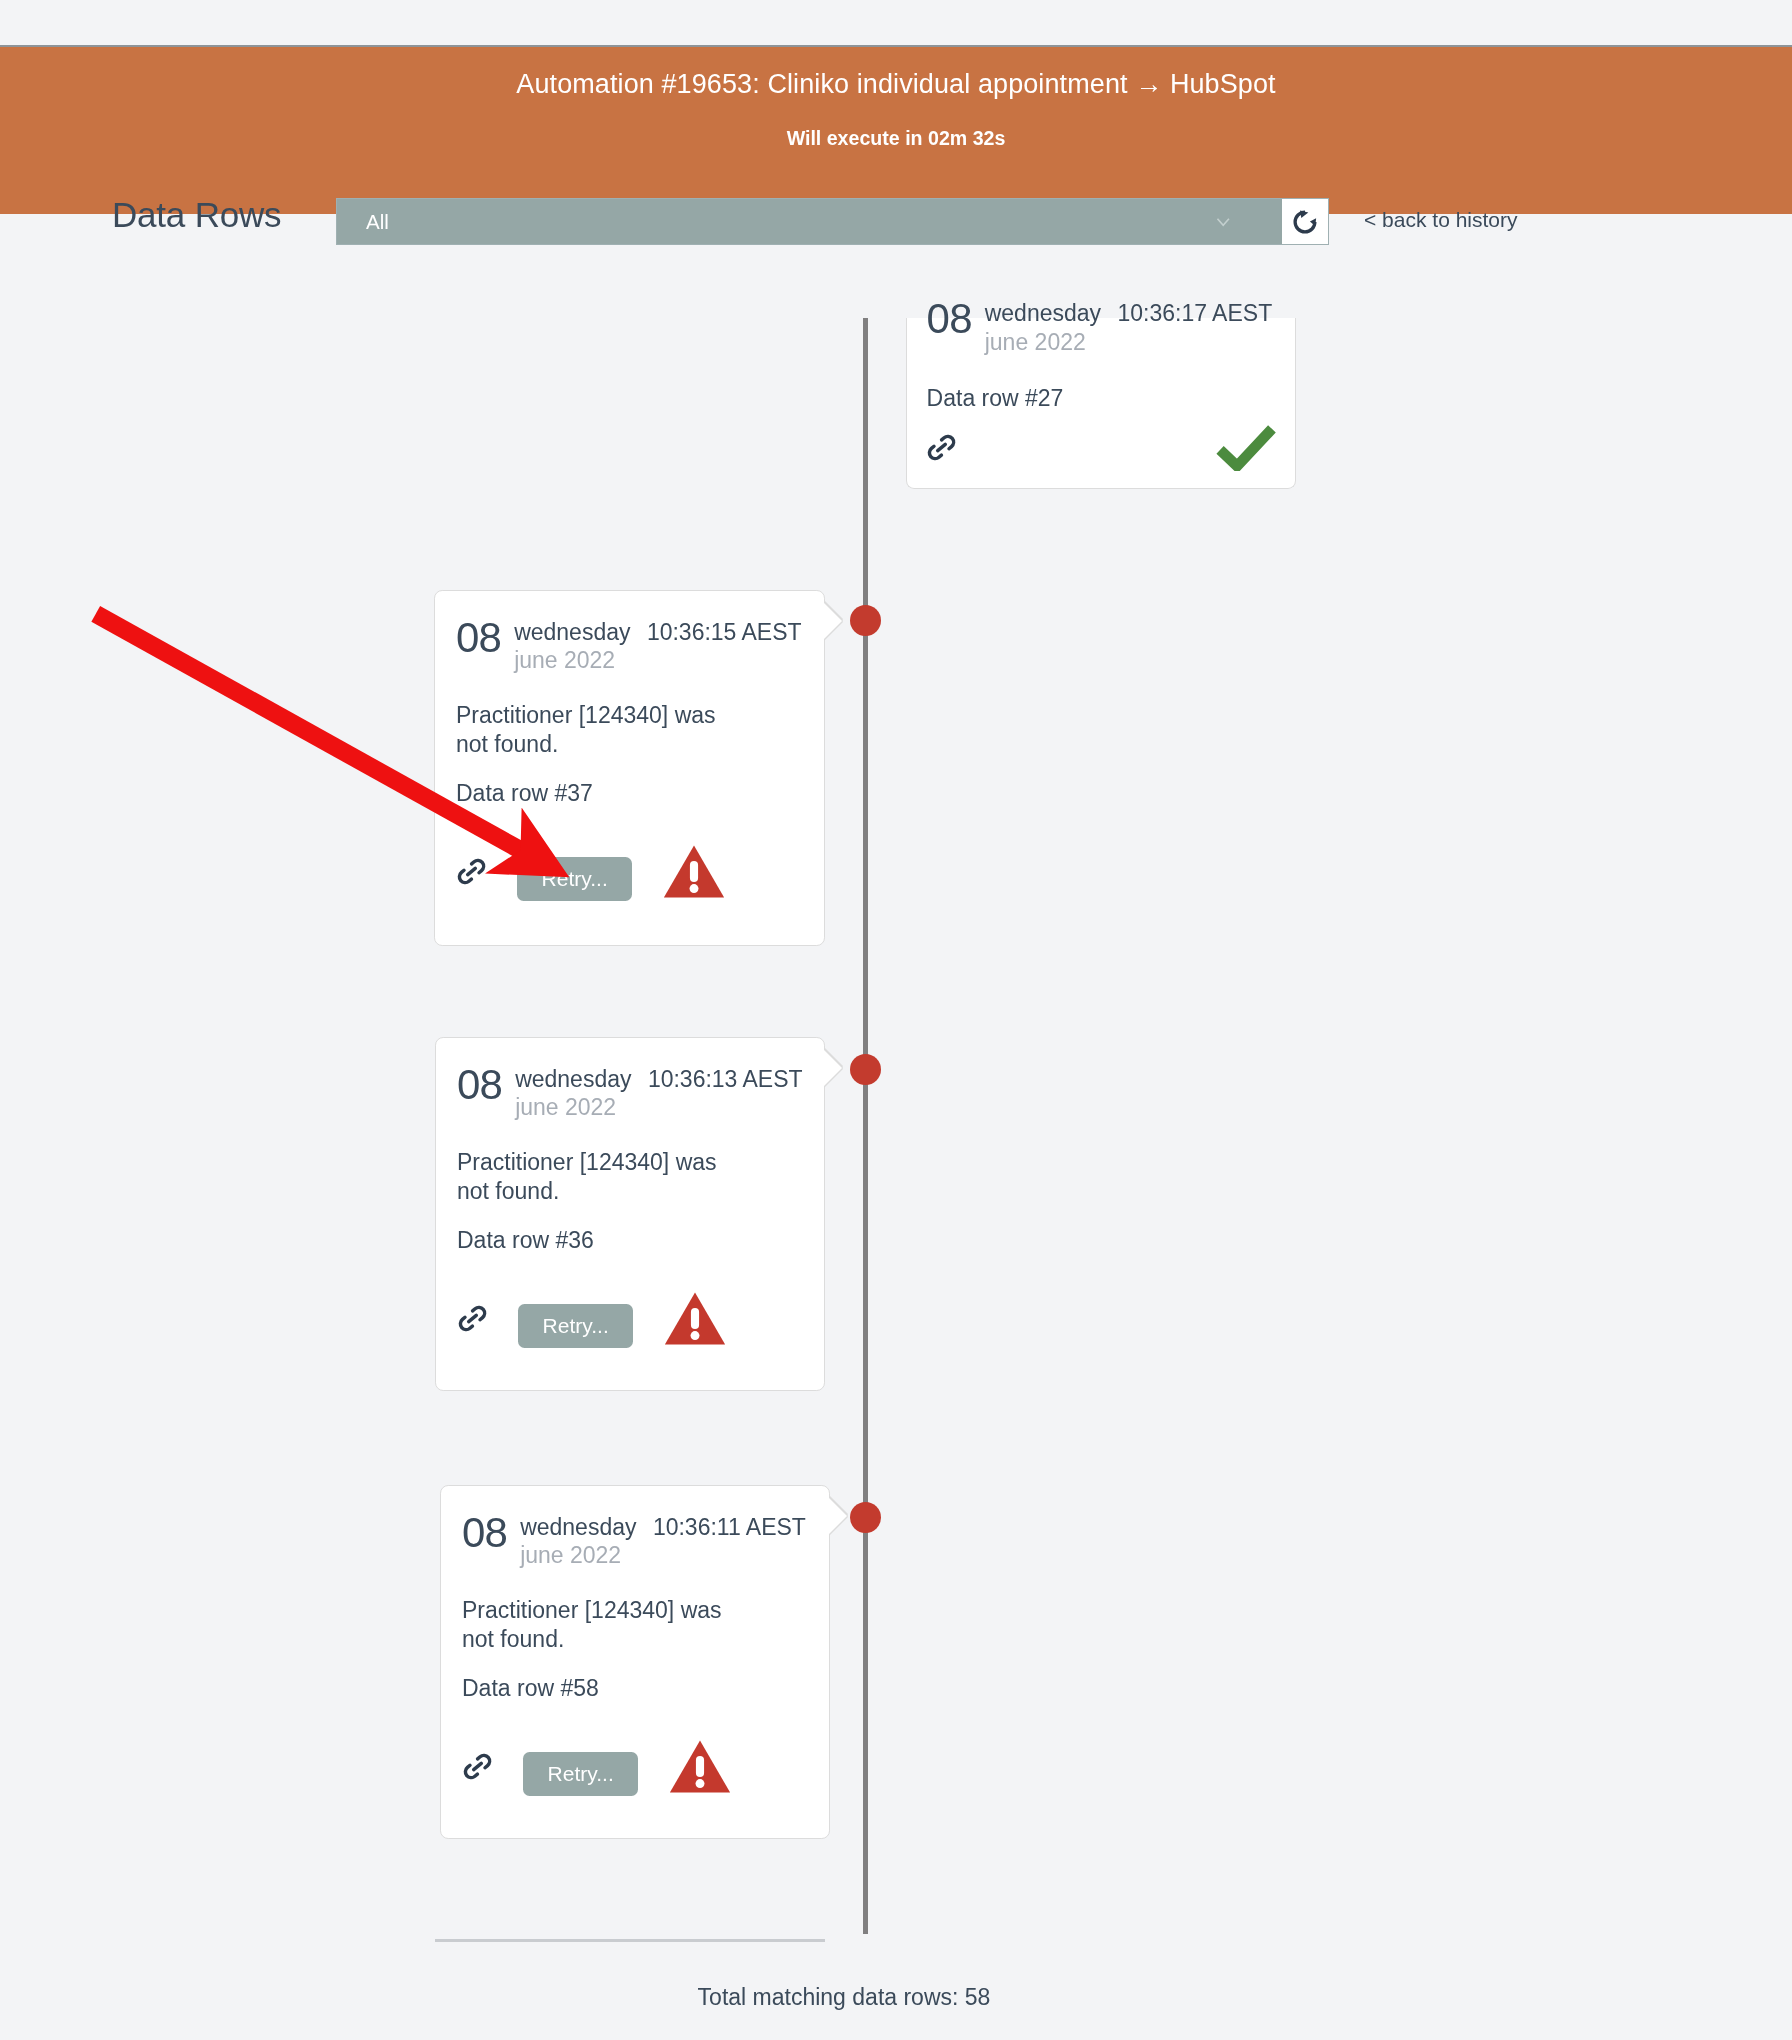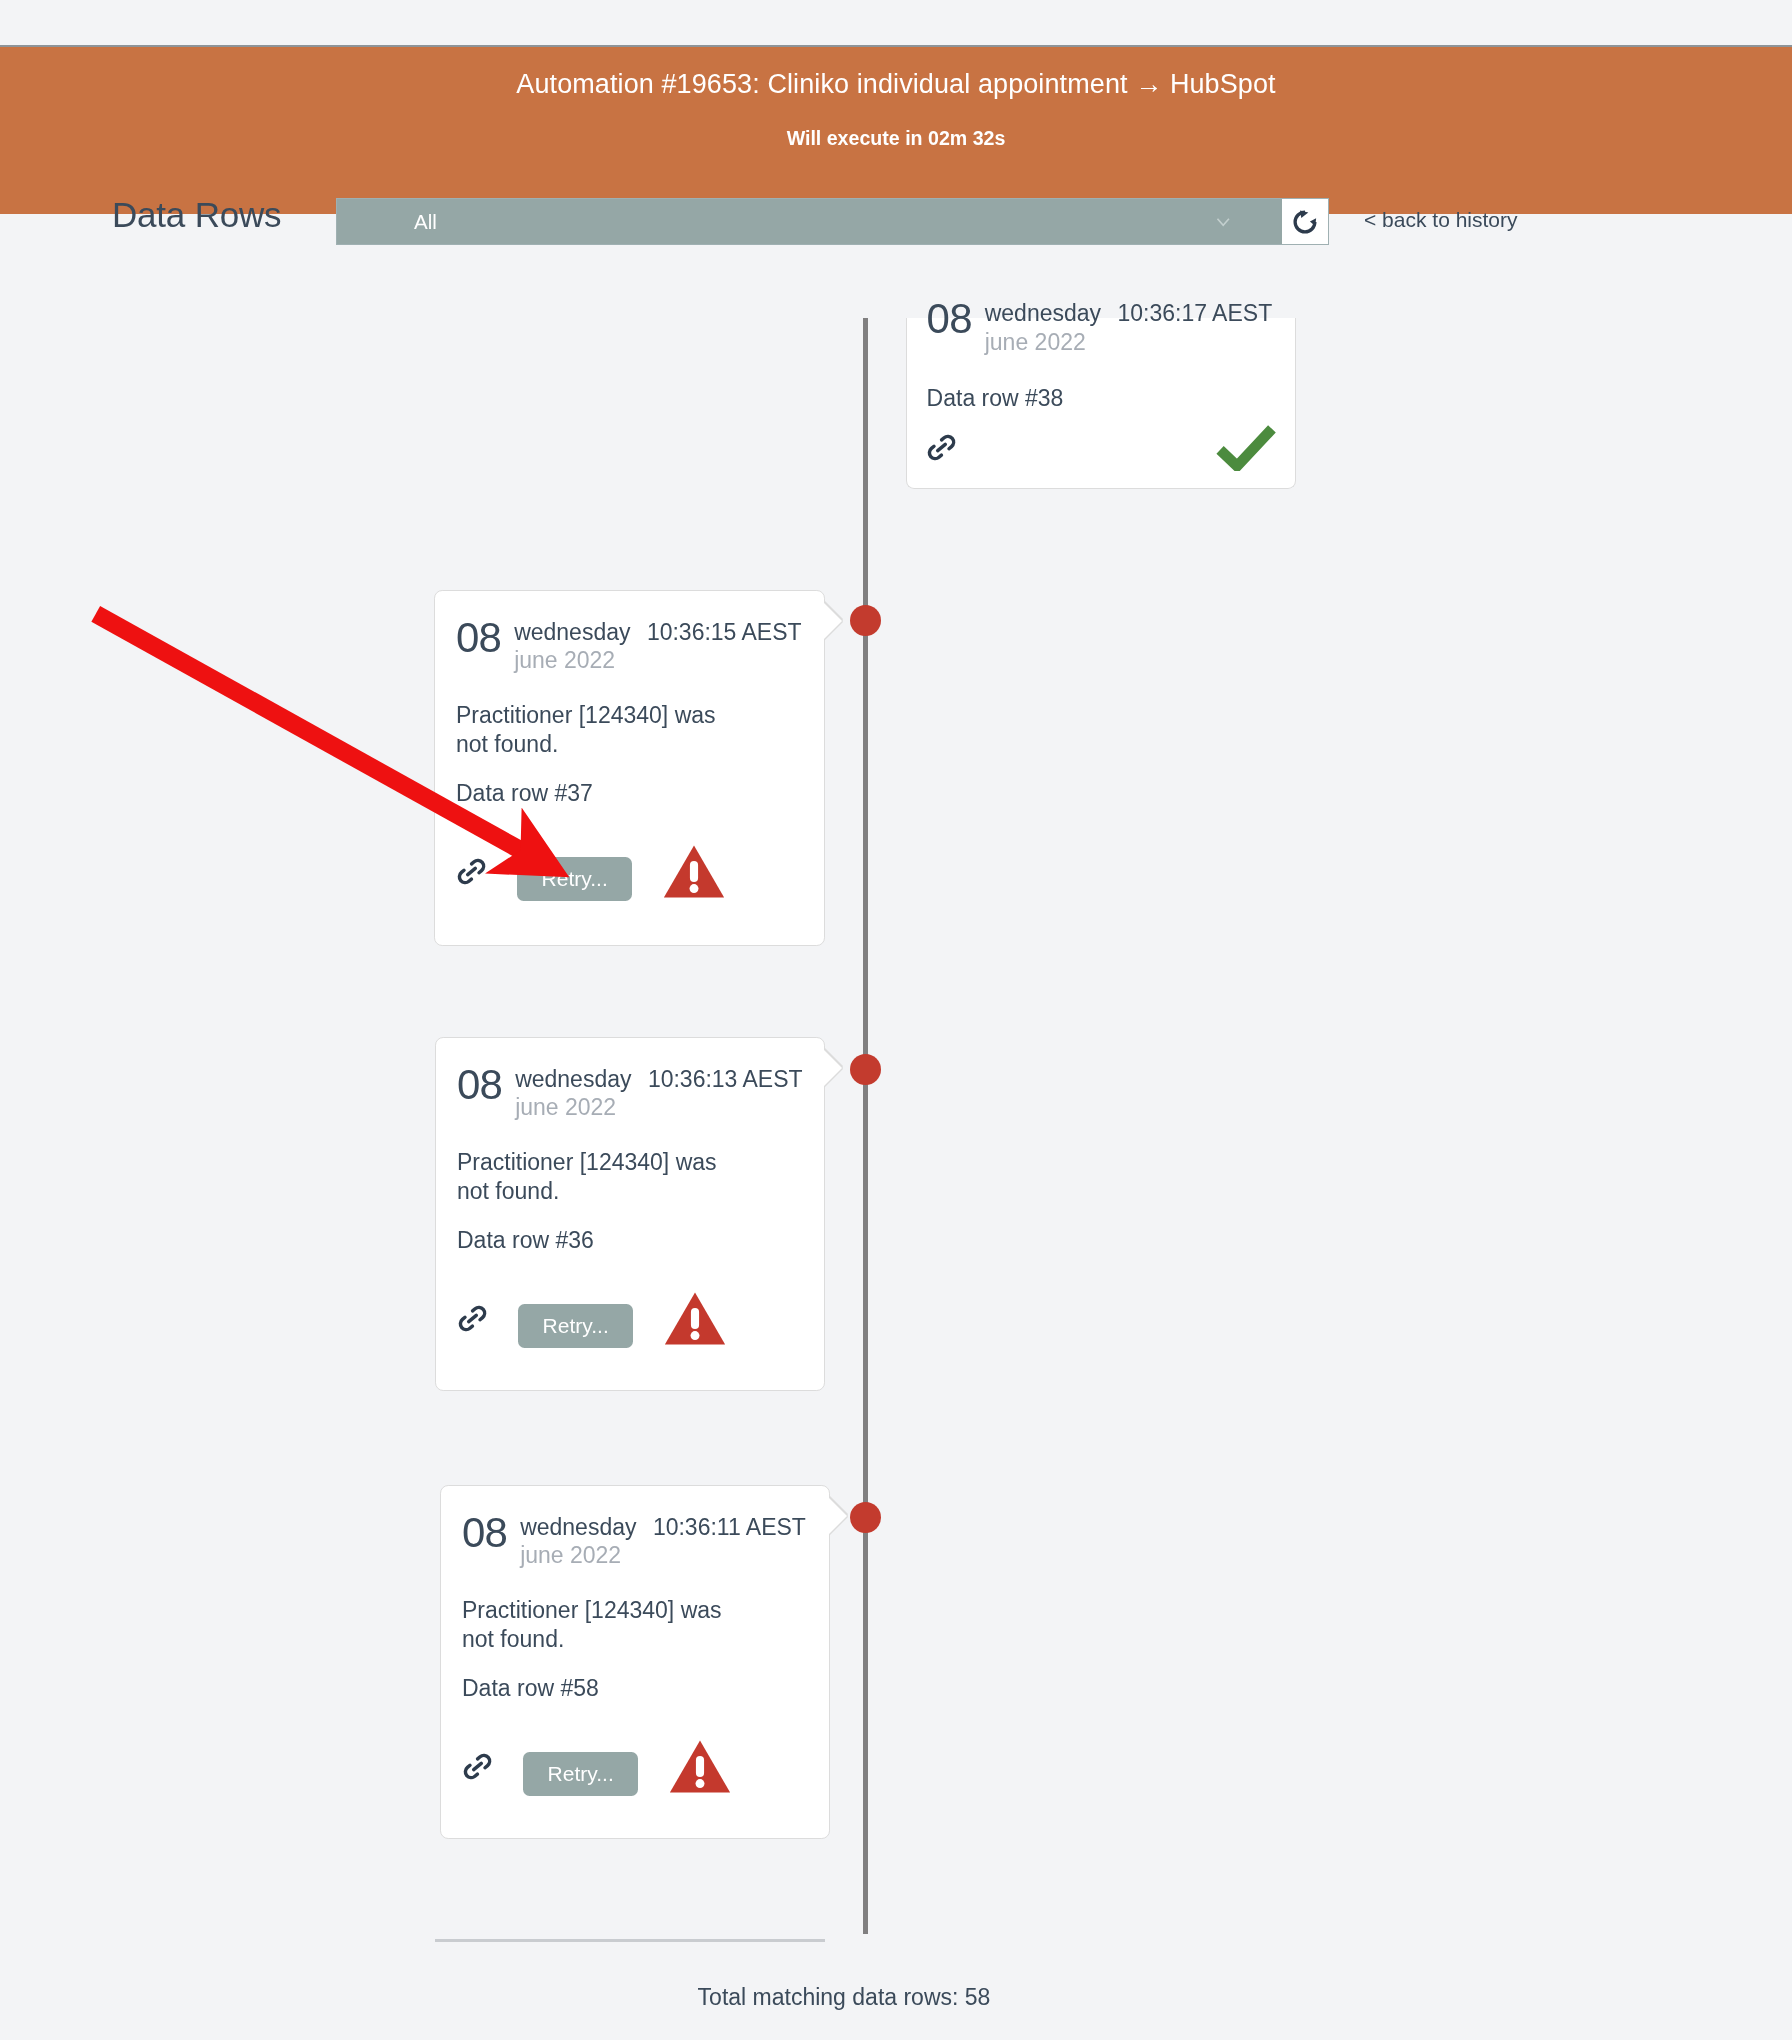--- a/index.html
+++ b/index.html
@@ -109,21 +109,20 @@
   .filter-select {
     position: relative;
     flex: 1;
     height: 100%;
     background: #95a7a6;
     display: flex;
     align-items: center;
     padding-left: 29px;
     border: none;
     outline: none;
-    margin-left: 48px;
   }
   .filter-label {
     font-size: 20.5px;
     color: #ffffff;
   }
   .chevron {
     position: absolute;
     right: 51px;
     top: 50%;
     transform: translateY(-50%);
@@ -330,21 +329,21 @@
       <span class="day-num">08</span>
       <span class="dm-block">
         <span class="weekday-line">
           <span class="weekday">wednesday</span>
           <span class="clocktime">10:36:17 AEST</span>
         </span>
         <span class="monthyear">june 2022</span>
       </span>
     </div>
 
-    <div class="card-rowid" style="position:absolute; left:19.6px; top:67px;">Data row #38</div>
+    <div class="card-rowid" style="position:absolute; left:19.6px; top:67px;">Data row #27</div>
 
     <div class="card-footer" style="position:absolute; left:18px; top:106px; width:352px; justify-content:space-between;">
       <span class="link-icon">
         <svg viewBox="0 0 40 40" width="33" height="33">
           <g transform="rotate(-40 20 20)" fill="none" stroke="#2d3b4c" stroke-width="4.2" stroke-linecap="round">
             <path d="M14 13 h-4 a7 7 0 0 0 0 14 h4"></path>
             <path d="M26 13 h4 a7 7 0 0 1 0 14 h-4"></path>
             <line x1="14" y1="20" x2="26" y2="20"></line>
           </g>
         </svg>

